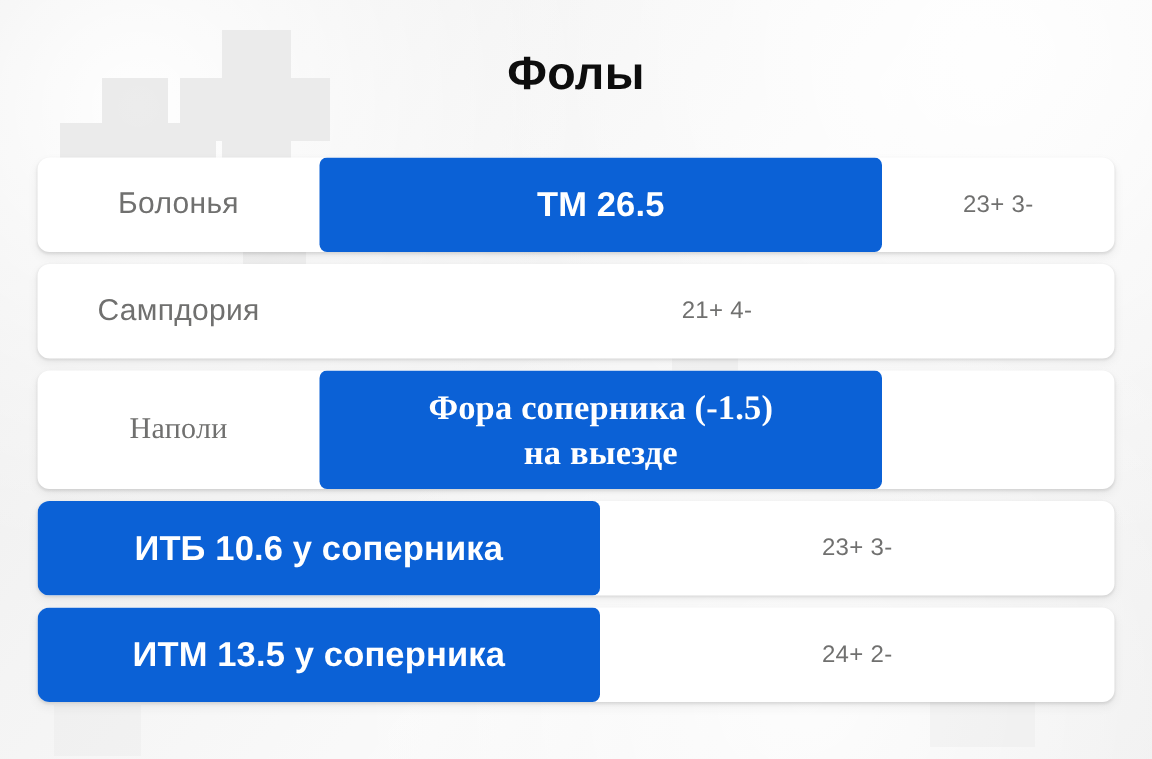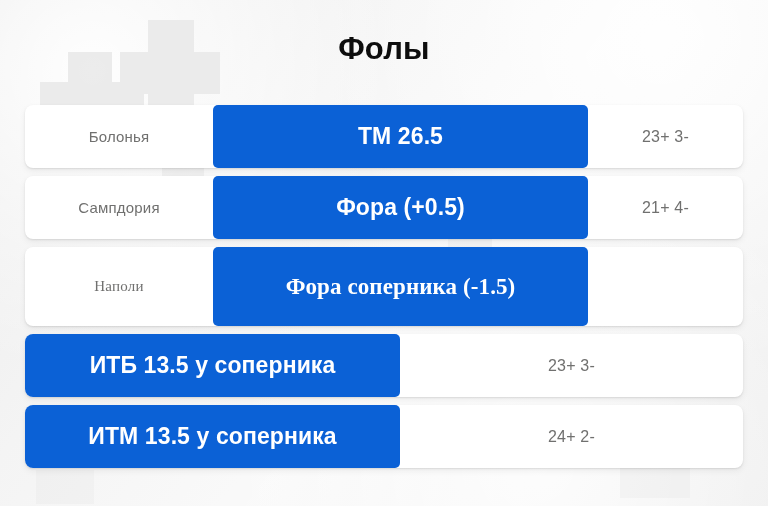--- a/index.html
+++ b/index.html
@@ -76,21 +76,21 @@
     height: 63px;
   }
   .row.tall { height: 79px; font-family: Liberation Serif, serif; }
 
   .cell-team {
     width: 188px;
     flex: 0 0 188px;
     display: flex;
     align-items: center;
     justify-content: center;
-    font-size: 15px;
+    font-size: 20px;
     color: #70706f;
     letter-spacing: 0.2px;
   }
 
   .cell-bet {
     flex: 0 0 375px;
     width: 375px;
     background: #0b61d6;
     border-radius: 5px;
     display: flex;
@@ -140,35 +140,35 @@
   <div class="table">
 
     <div class="row">
       <div class="cell-team">Болонья</div>
       <div class="cell-bet">ТМ 26.5</div>
       <div class="cell-stats">23+ 3-</div>
     </div>
 
     <div class="row">
       <div class="cell-team">Сампдория</div>
-      <div class="cell-bet">Фора (+0.5)</div>
       <div class="cell-stats">21+ 4-</div>
     </div>
 
     <div class="row tall">
       <div class="cell-team">Наполи</div>
       <div class="cell-bet">
         <span>
           <span>Фора соперника (-1.5)</span><br>
+          <span>на выезде</span>
         </span>
       </div>
     </div>
 
     <div class="row">
-      <div class="cell-bet">ИТБ 13.5 у соперника</div>
+      <div class="cell-bet">ИТБ 10.6 у соперника</div>
       <div class="cell-stats">23+ 3-</div>
     </div>
 
     <div class="row">
       <div class="cell-bet">ИТМ 13.5 у соперника</div>
       <div class="cell-stats">24+ 2-</div>
     </div>
 
   </div>
 </div>

